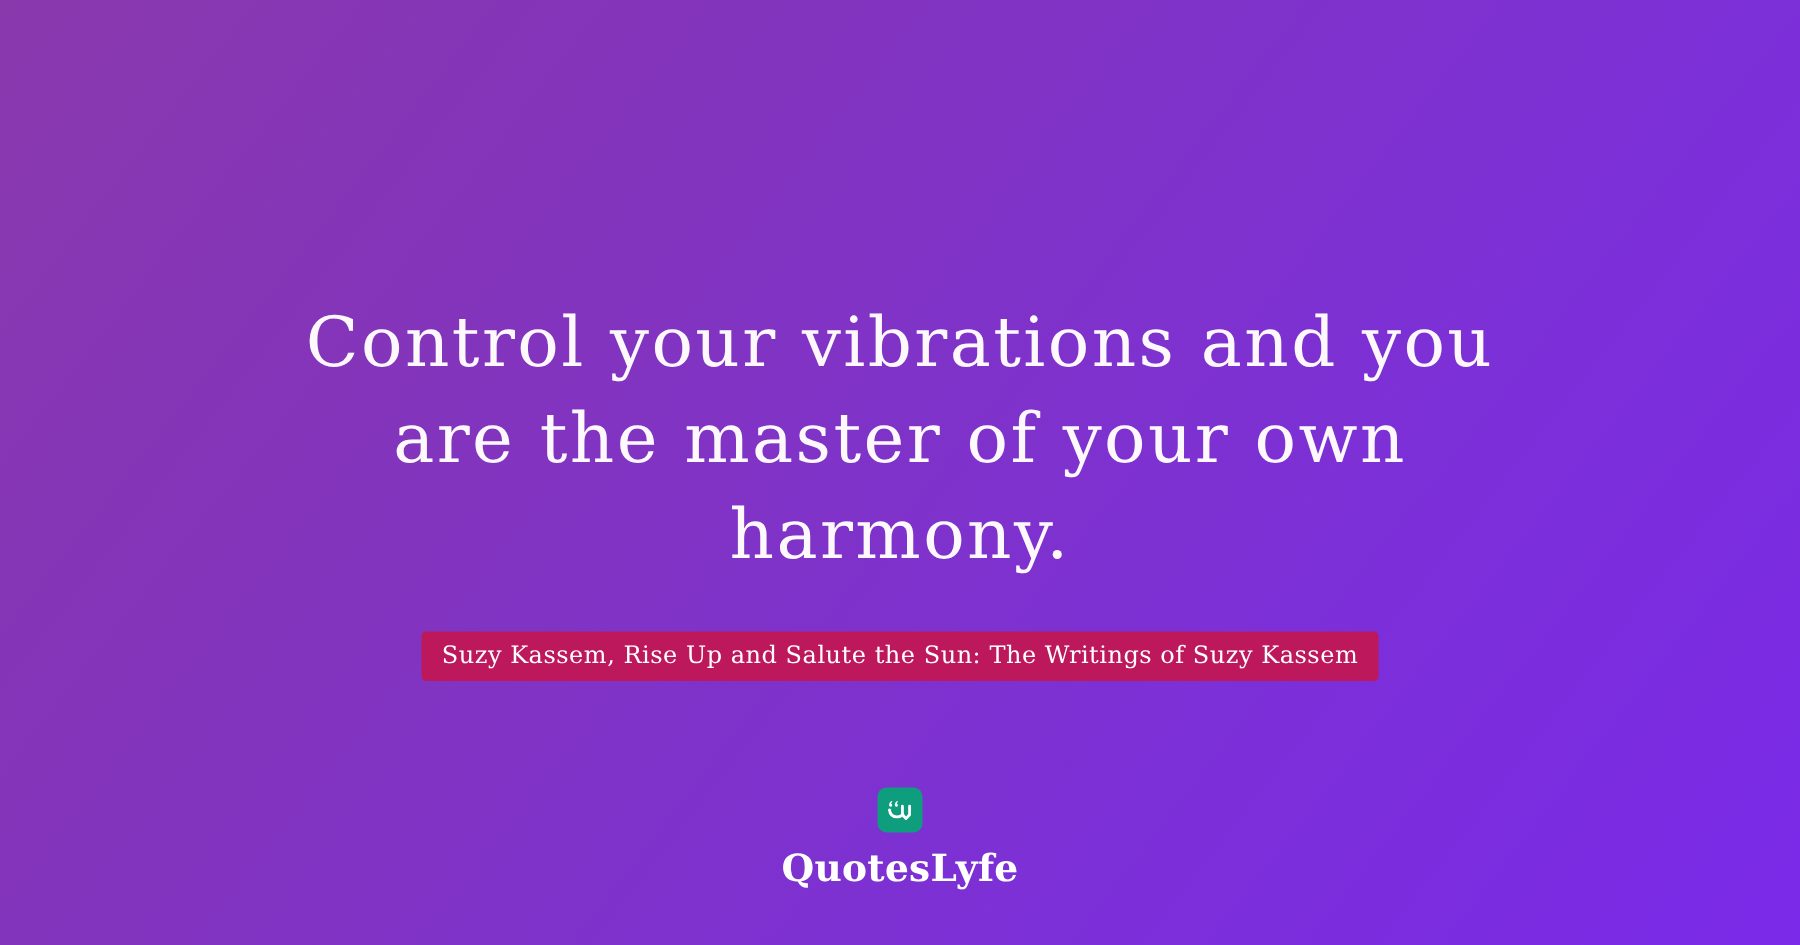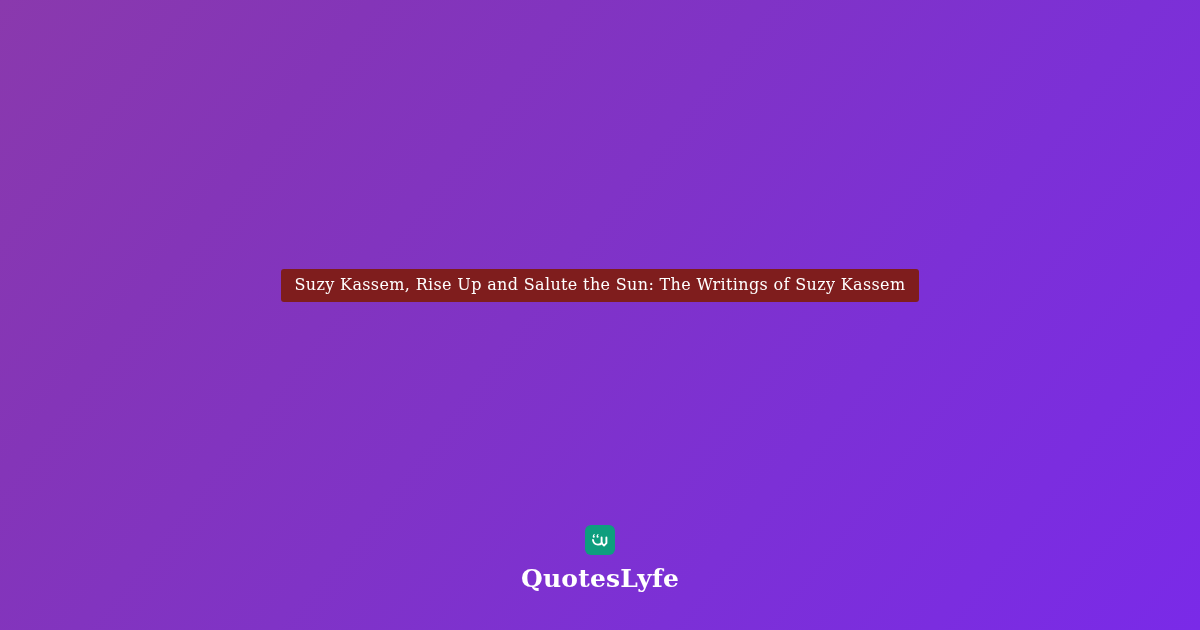--- a/index.html
+++ b/index.html
@@ -53,30 +53,29 @@
   }
 
   .attribution-wrap {
     margin-top: 33px;
     display: flex;
     justify-content: center;
     width: 100%;
   }
 
   .attribution-badge {
-    background: #7f1d1d;
+    background: #be185d;
     color: #ffffff;
     font-family: "DejaVu Serif", "Liberation Serif", serif;
     font-size: 16px;
     line-height: 20px;
     letter-spacing: 0.35px;
     padding: 6px 14px 7px 14px;
     border-radius: 3px;
     white-space: nowrap;
-    margin-top: 40px;
   }
 
   .footer-logo {
     position: absolute;
     left: 0;
     bottom: 36px;
     width: 1200px;
     display: flex;
     align-items: center;
     justify-content: center;
@@ -106,20 +105,21 @@
     letter-spacing: 0.2px;
   }
 </style>
 </head>
 <body>
 
 <div class="quote-card">
 
   <div class="quote-body">
 
+    <div class="quote-text">Control your vibrations and you are the master of your own harmony.</div>
 
     <div class="attribution-wrap">
       <div class="attribution-badge">Suzy Kassem, Rise Up and Salute the Sun: The Writings of Suzy Kassem</div>
     </div>
 
   </div>
 
   <div class="footer-logo">
 
     <span class="logo-mark">

